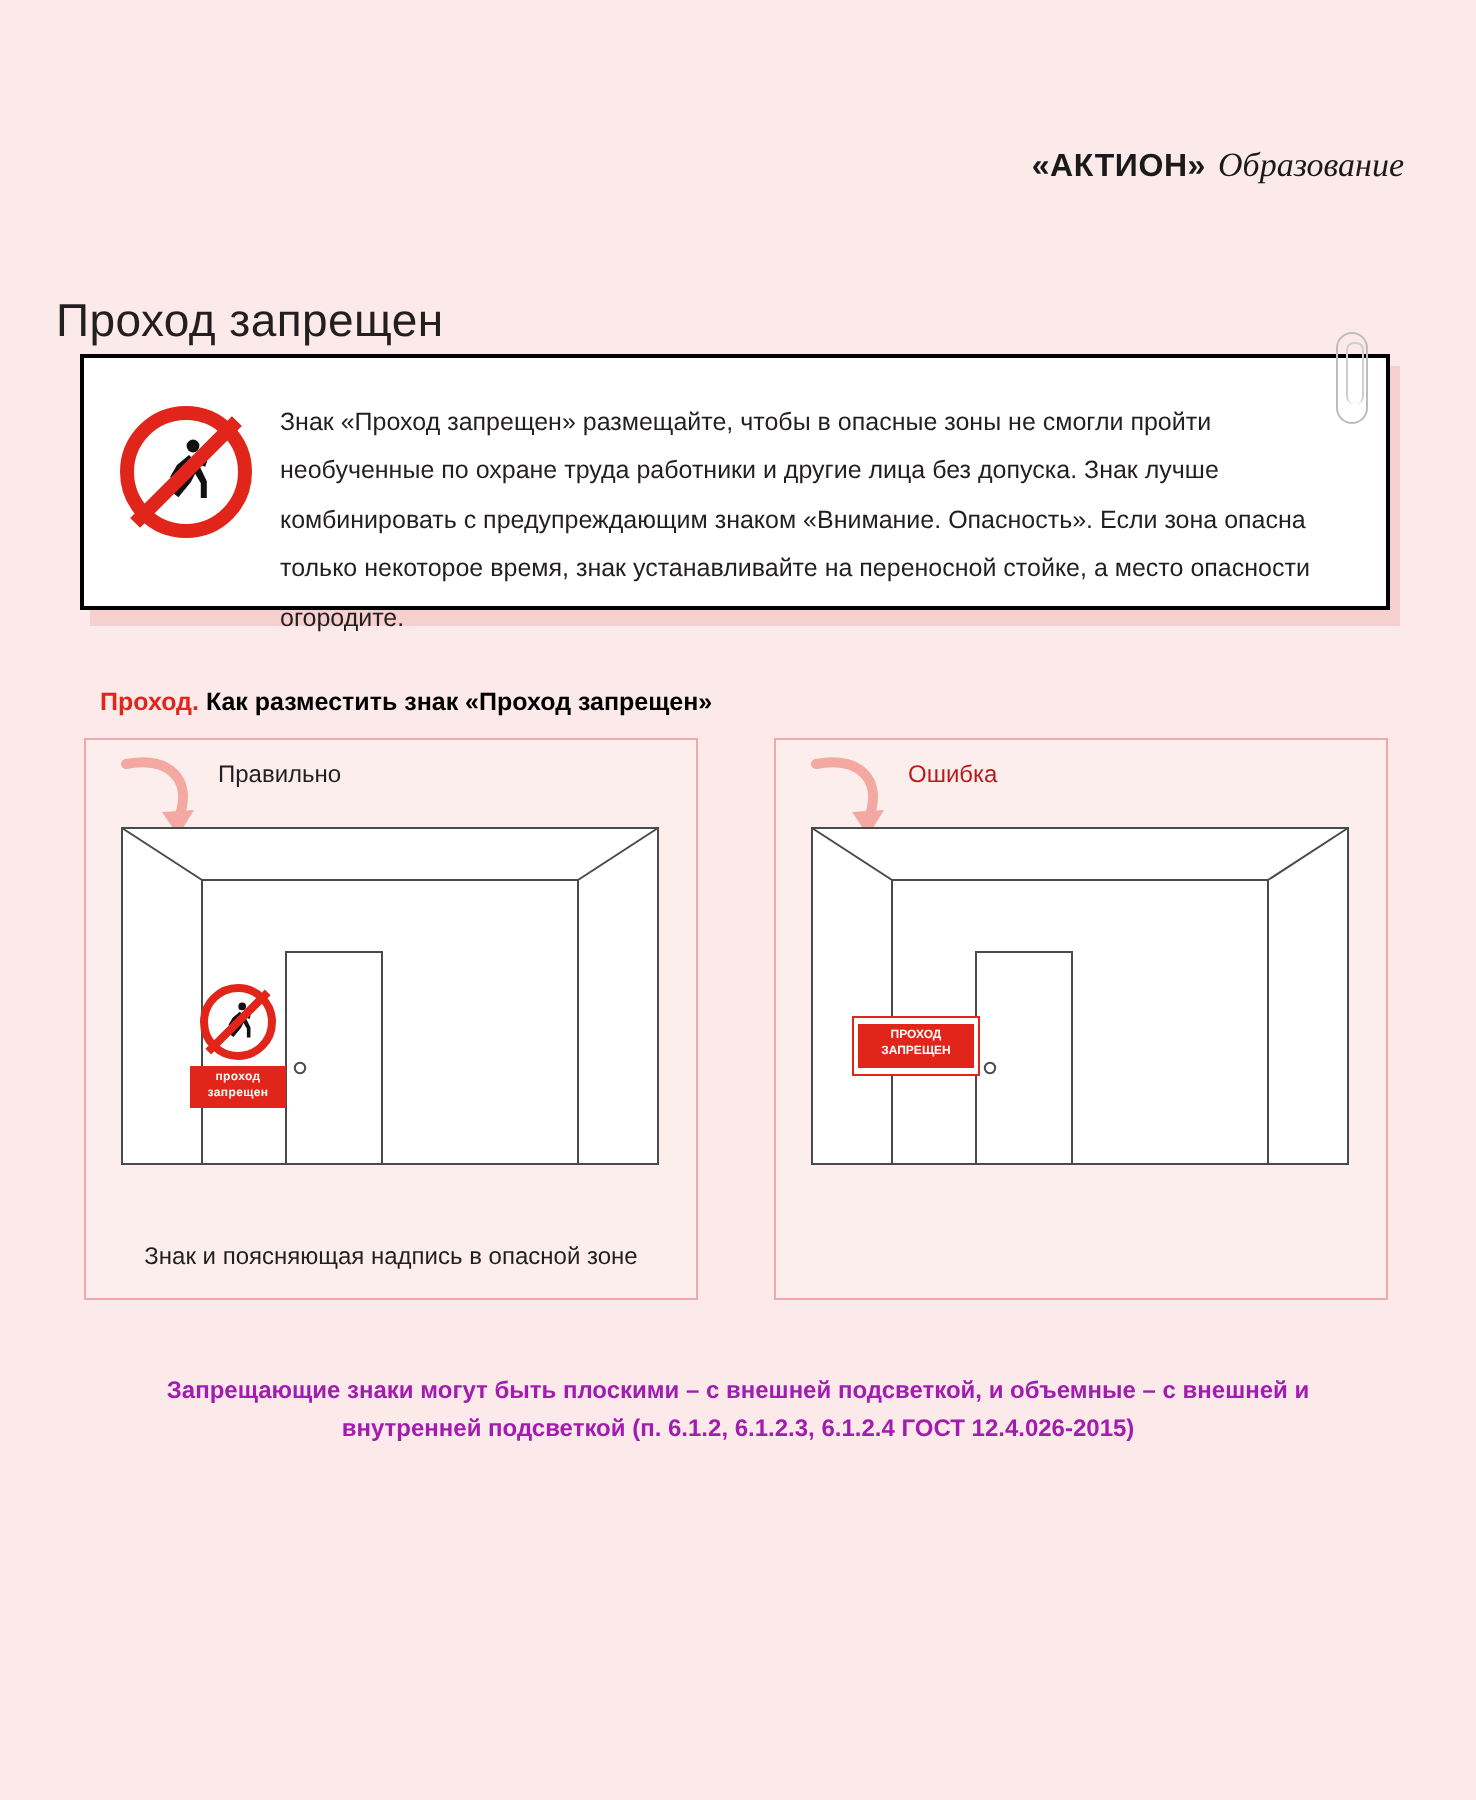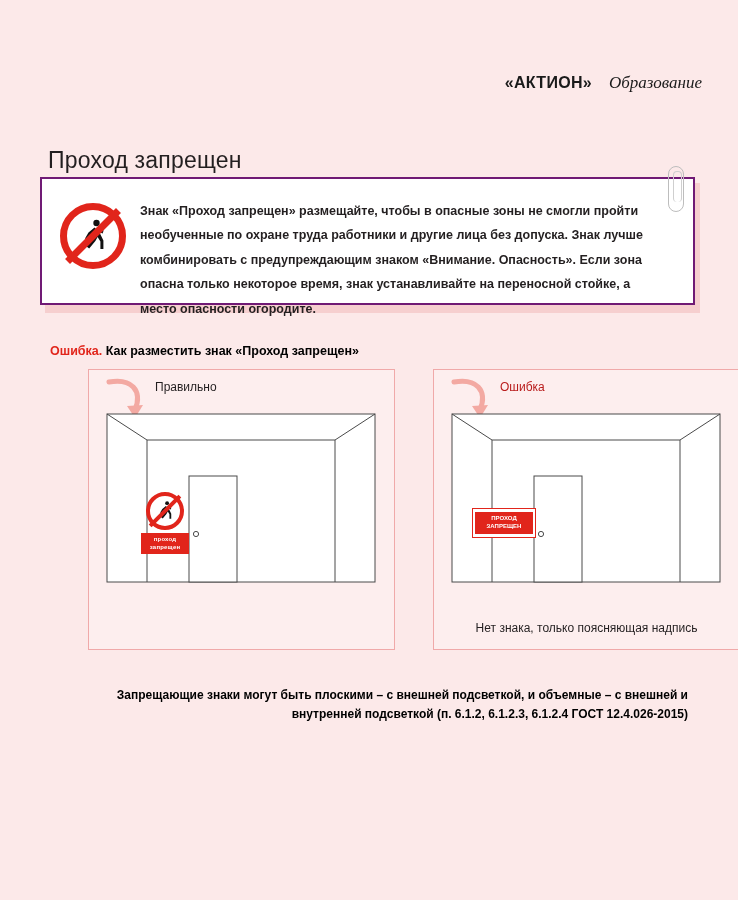--- a/index.html
+++ b/index.html
@@ -17,21 +17,21 @@
     overflow: hidden;
   }
 
   
   .brand {
     position: absolute;
     top: 42px;
     right: 36px;
     display: flex;
     align-items: baseline;
-    gap: 17px;
+    gap: 6px;
     white-space: nowrap;
   }
   .brand-mark {
     font-family: "Liberation Sans", sans-serif;
     font-weight: bold;
     font-size: 16px;
     letter-spacing: 0.3px;
     color: #1a1a1a;
   }
   .brand-word {
@@ -39,21 +39,21 @@
     font-style: italic;
     font-size: 17px;
     color: #1a1a1a;
     margin-top: 31px;
   }
 
   
   .page-title {
     position: absolute;
     top: 132px;
-    left: 48px;
+    left: 28px;
     font-size: 23px;
     font-weight: normal;
     color: #231f20;
     letter-spacing: 0.2px;
   }
 
   
   .callout-shadow {
     position: absolute;
     left: 45px;
@@ -63,25 +63,24 @@
     background: #f0b9b9;
     opacity: 0.55;
   }
   .callout {
     position: absolute;
     left: 40px;
     top: 177px;
     width: 655px;
     height: 128px;
     background: #ffffff;
-    border: 2px solid #701a75;
+    border: 2px solid #000000;
     display: flex;
     align-items: flex-start;
     padding: 18px 22px 18px 18px;
-    font-weight: bold;
   }
   .callout-text {
     font-size: 12.5px;
     line-height: 1.95;
     color: #231f20;
     padding-left: 14px;
     padding-top: 2px;
     max-width: 540px;
   }
 
@@ -149,21 +148,20 @@
   .example-line .rest { color: #000000; }
 
   
   .panel {
     position: absolute;
     top: 369px;
     width: 307px;
     height: 281px;
     background: #fdeeee;
     border: 1px solid #f0a9a9;
-    margin-left: 46px;
   }
   .panel.left  { left: 42px; }
   .panel.right { left: 387px; }
 
   .panel-label {
     position: absolute;
     top: 10px;
     left: 66px;
     font-size: 12px;
     color: #231f20;
@@ -258,24 +256,24 @@
     padding: 3px 1px;
     font-weight: bold;
   }
 
   
   .footnote {
     position: absolute;
     left: 50px;
     top: 686px;
     width: 638px;
-    text-align: right;
+    text-align: center;
     font-size: 12px;
     font-weight: bold;
-    color: #000000;
+    color: #a21caf;
     line-height: 1.6;
   }
 </style>
 </head>
 <body>
 
 <div class="brand">
   <span class="brand-mark">«АКТИОН»</span>
   <span class="brand-word">Образование</span>
 </div>
@@ -292,21 +290,21 @@
         <path d="M21.5 11.5 L15.5 16.5 L12 22.5 L14.6 24.2 L17.8 19.2 L20.4 17.6 L18.6 23.4 L13.5 30.5 L16.2 32.6 L22.4 25.1 L24.6 20.9 L27.4 25.6 L27.4 33 L30.4 33 L30.4 24.6 L26.4 16.2 Z"></path>
         <path d="M24.2 12.1 L30.6 14.6 L29.6 17.4 L23.4 15 Z"></path>
       </g>
     </svg>
   </div>
   <div class="callout-text">Знак «Проход запрещен» размещайте, чтобы в опасные зоны не смогли пройти необученные по охране труда работники и другие лица без допуска. Знак лучше комбинировать с предупреждающим знаком «Внимание. Опасность». Если зона опасна только некоторое время, знак устанавливайте на переносной стойке, а место опасности огородите.</div>
 </div>
 <div class="clip"></div>
 
 <div class="example-line">
-  <span class="lead">Ошибка.</span><span class="rest"> Как разместить знак «Проход запрещен»</span>
+  <span class="lead">Проход.</span><span class="rest"> Как разместить знак «Проход запрещен»</span>
 </div>
 
 <div class="panel left">
   <svg class="arrow" viewBox="0 0 44 46">
     <path d="M4 6 C 26 2, 38 14, 30 34" fill="none" stroke="#f3a9a2" stroke-width="5" stroke-linecap="round"></path>
     <path d="M22 30 L30 42 L38 29 Z" fill="#f3a9a2"></path>
   </svg>
   <div class="panel-label">Правильно</div>
 
   <div class="room">
@@ -336,20 +334,21 @@
           <path d="M24.2 12.1 L30.6 14.6 L29.6 17.4 L23.4 15 Z"></path>
         </g>
       </svg>
     </div>
     <div class="plate">
       <div>проход</div>
       <div>запрещен</div>
     </div>
   </div>
 
+  <div class="panel-caption">Знак и поясняющая надпись в опасной зоне</div>
 </div>
 
 <div class="panel right">
   <svg class="arrow" viewBox="0 0 44 46">
     <path d="M4 6 C 26 2, 38 14, 30 34" fill="none" stroke="#f3a9a2" stroke-width="5" stroke-linecap="round"></path>
     <path d="M22 30 L30 42 L38 29 Z" fill="#f3a9a2"></path>
   </svg>
   <div class="panel-label">Ошибка</div>
 
   <div class="room">
@@ -365,16 +364,15 @@
     </svg>
   </div>
 
   <div class="wall-sign-err">
     <div class="plate-text">
       <div>ПРОХОД</div>
       <div>ЗАПРЕЩЕН</div>
     </div>
   </div>
 
-  <div class="panel-caption">Нет знака, только поясняющая надпись</div>
 </div>
 
 <div class="footnote">Запрещающие знаки могут быть плоскими – с внешней подсветкой, и объемные – с внешней и внутренней подсветкой (п. 6.1.2, 6.1.2.3, 6.1.2.4 ГОСТ 12.4.026-2015)</div>
 
 </body></html>

